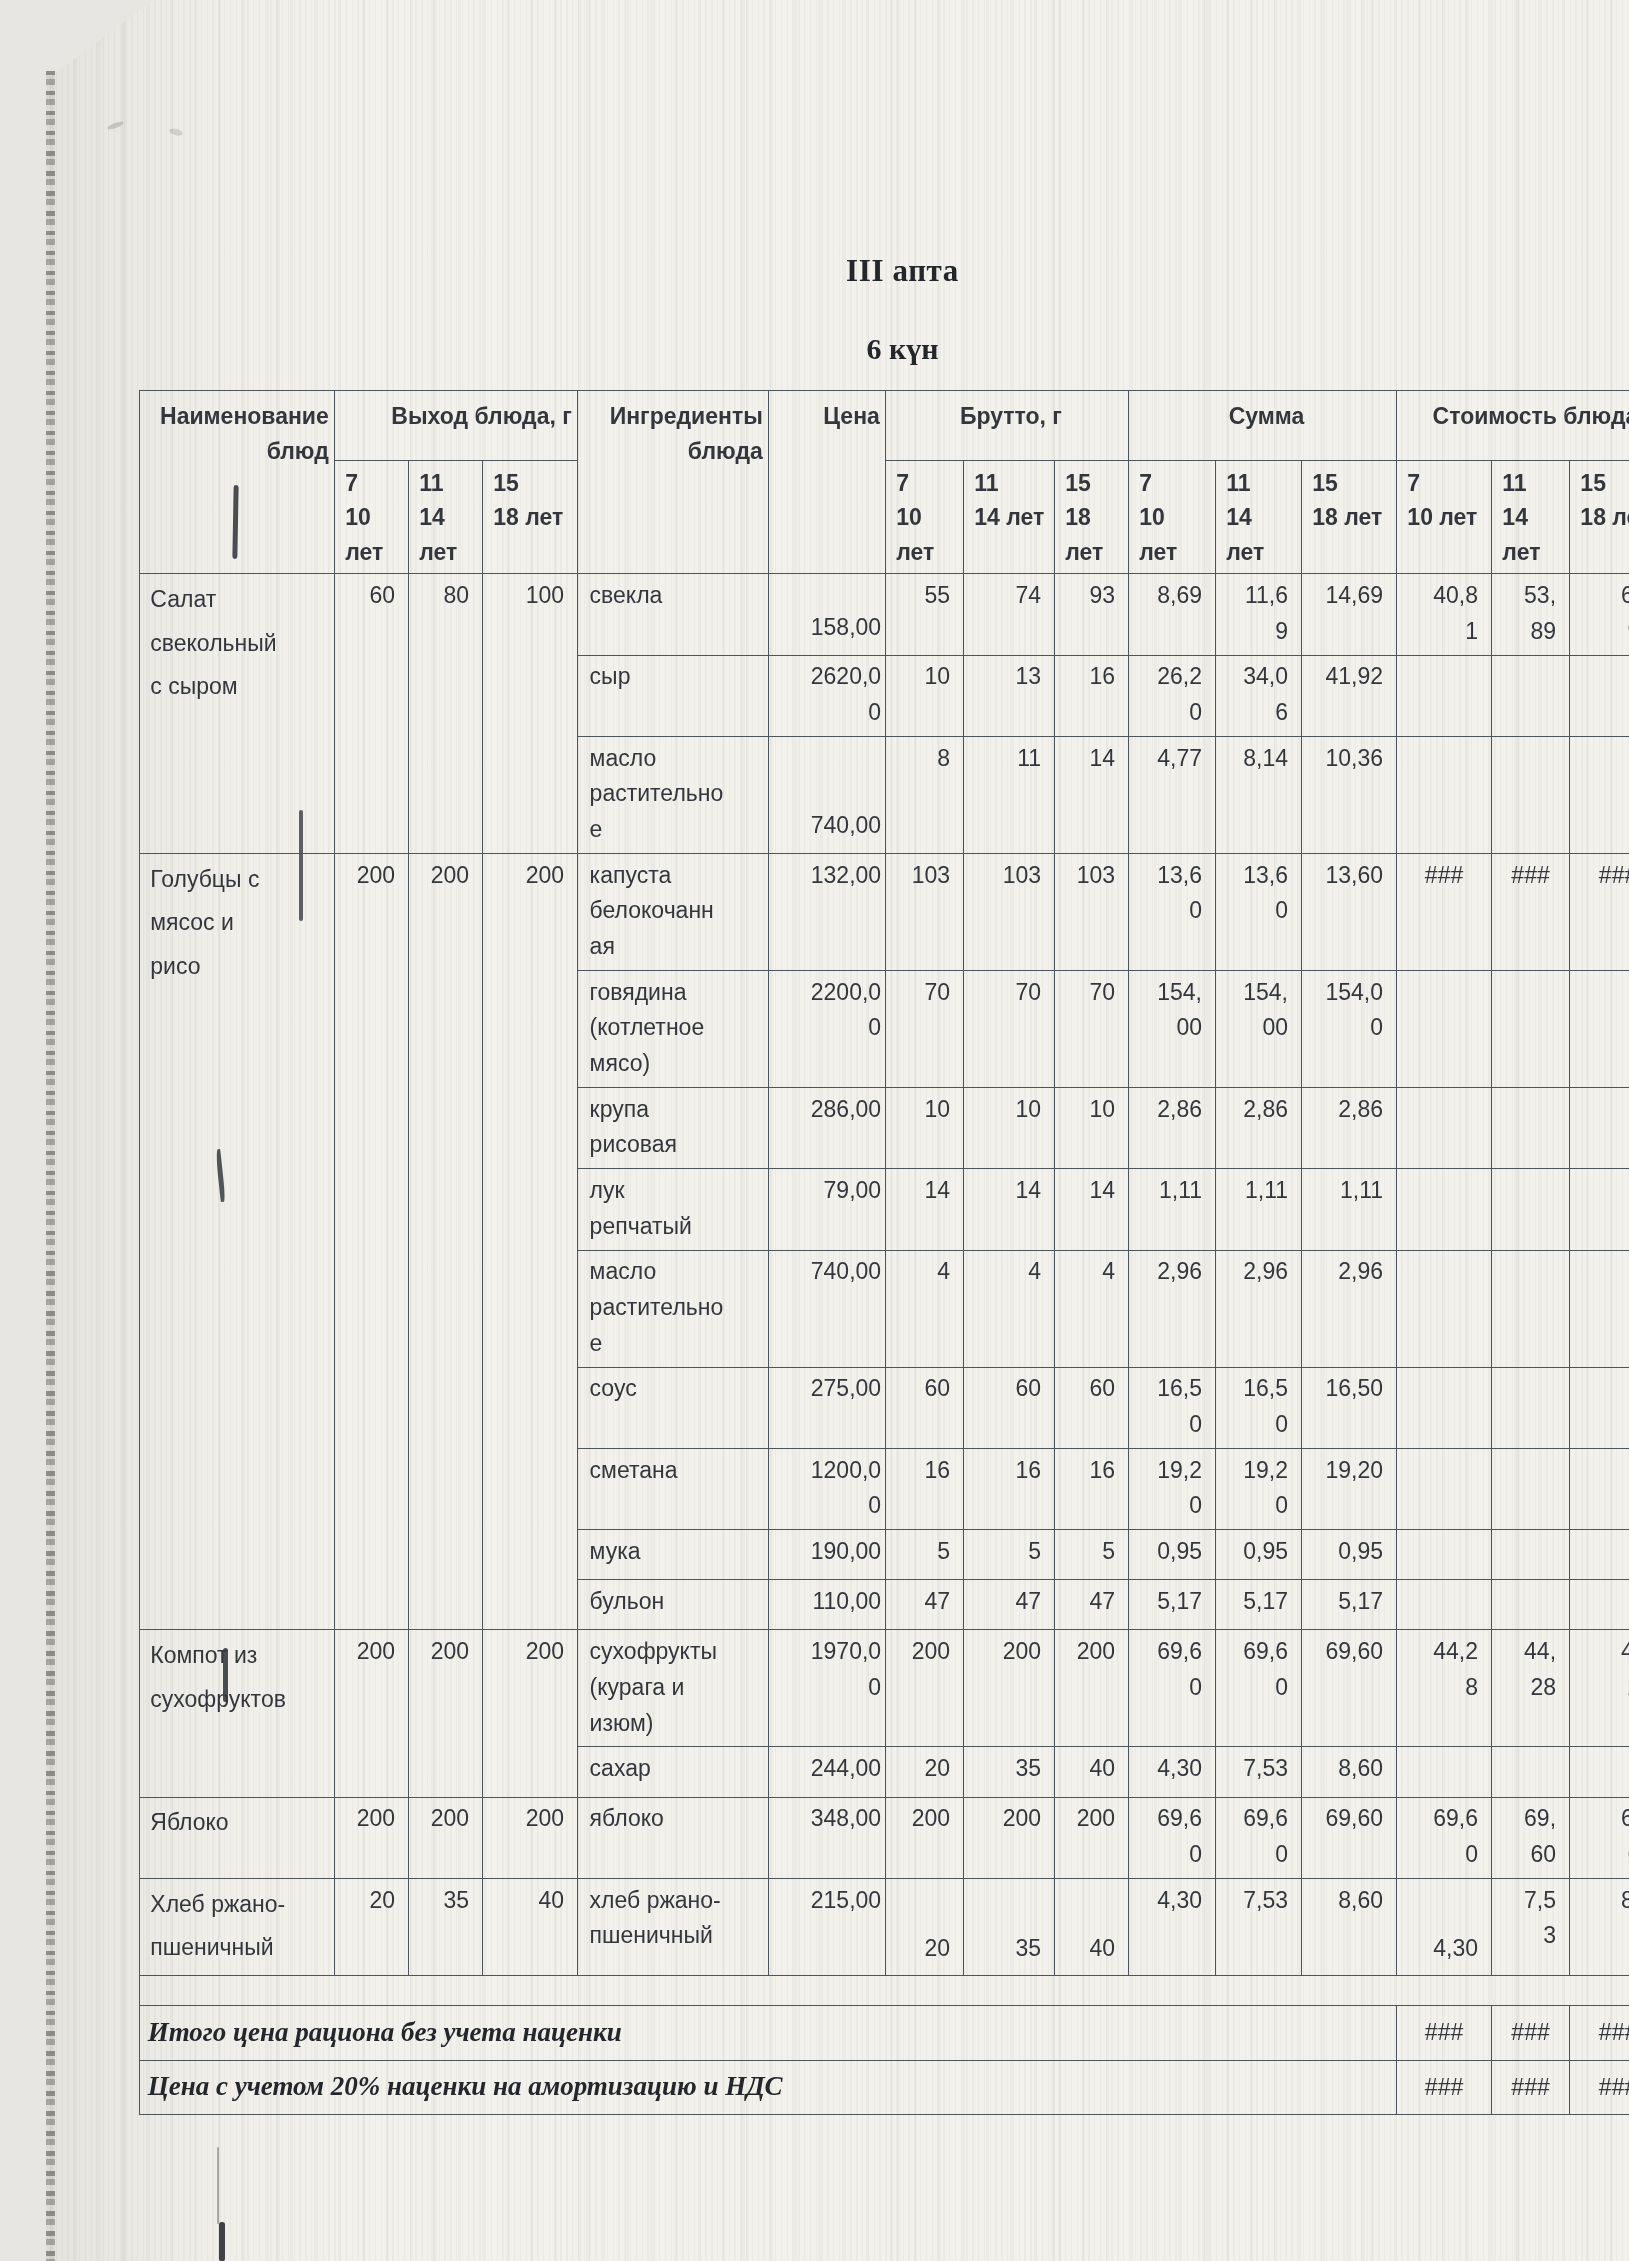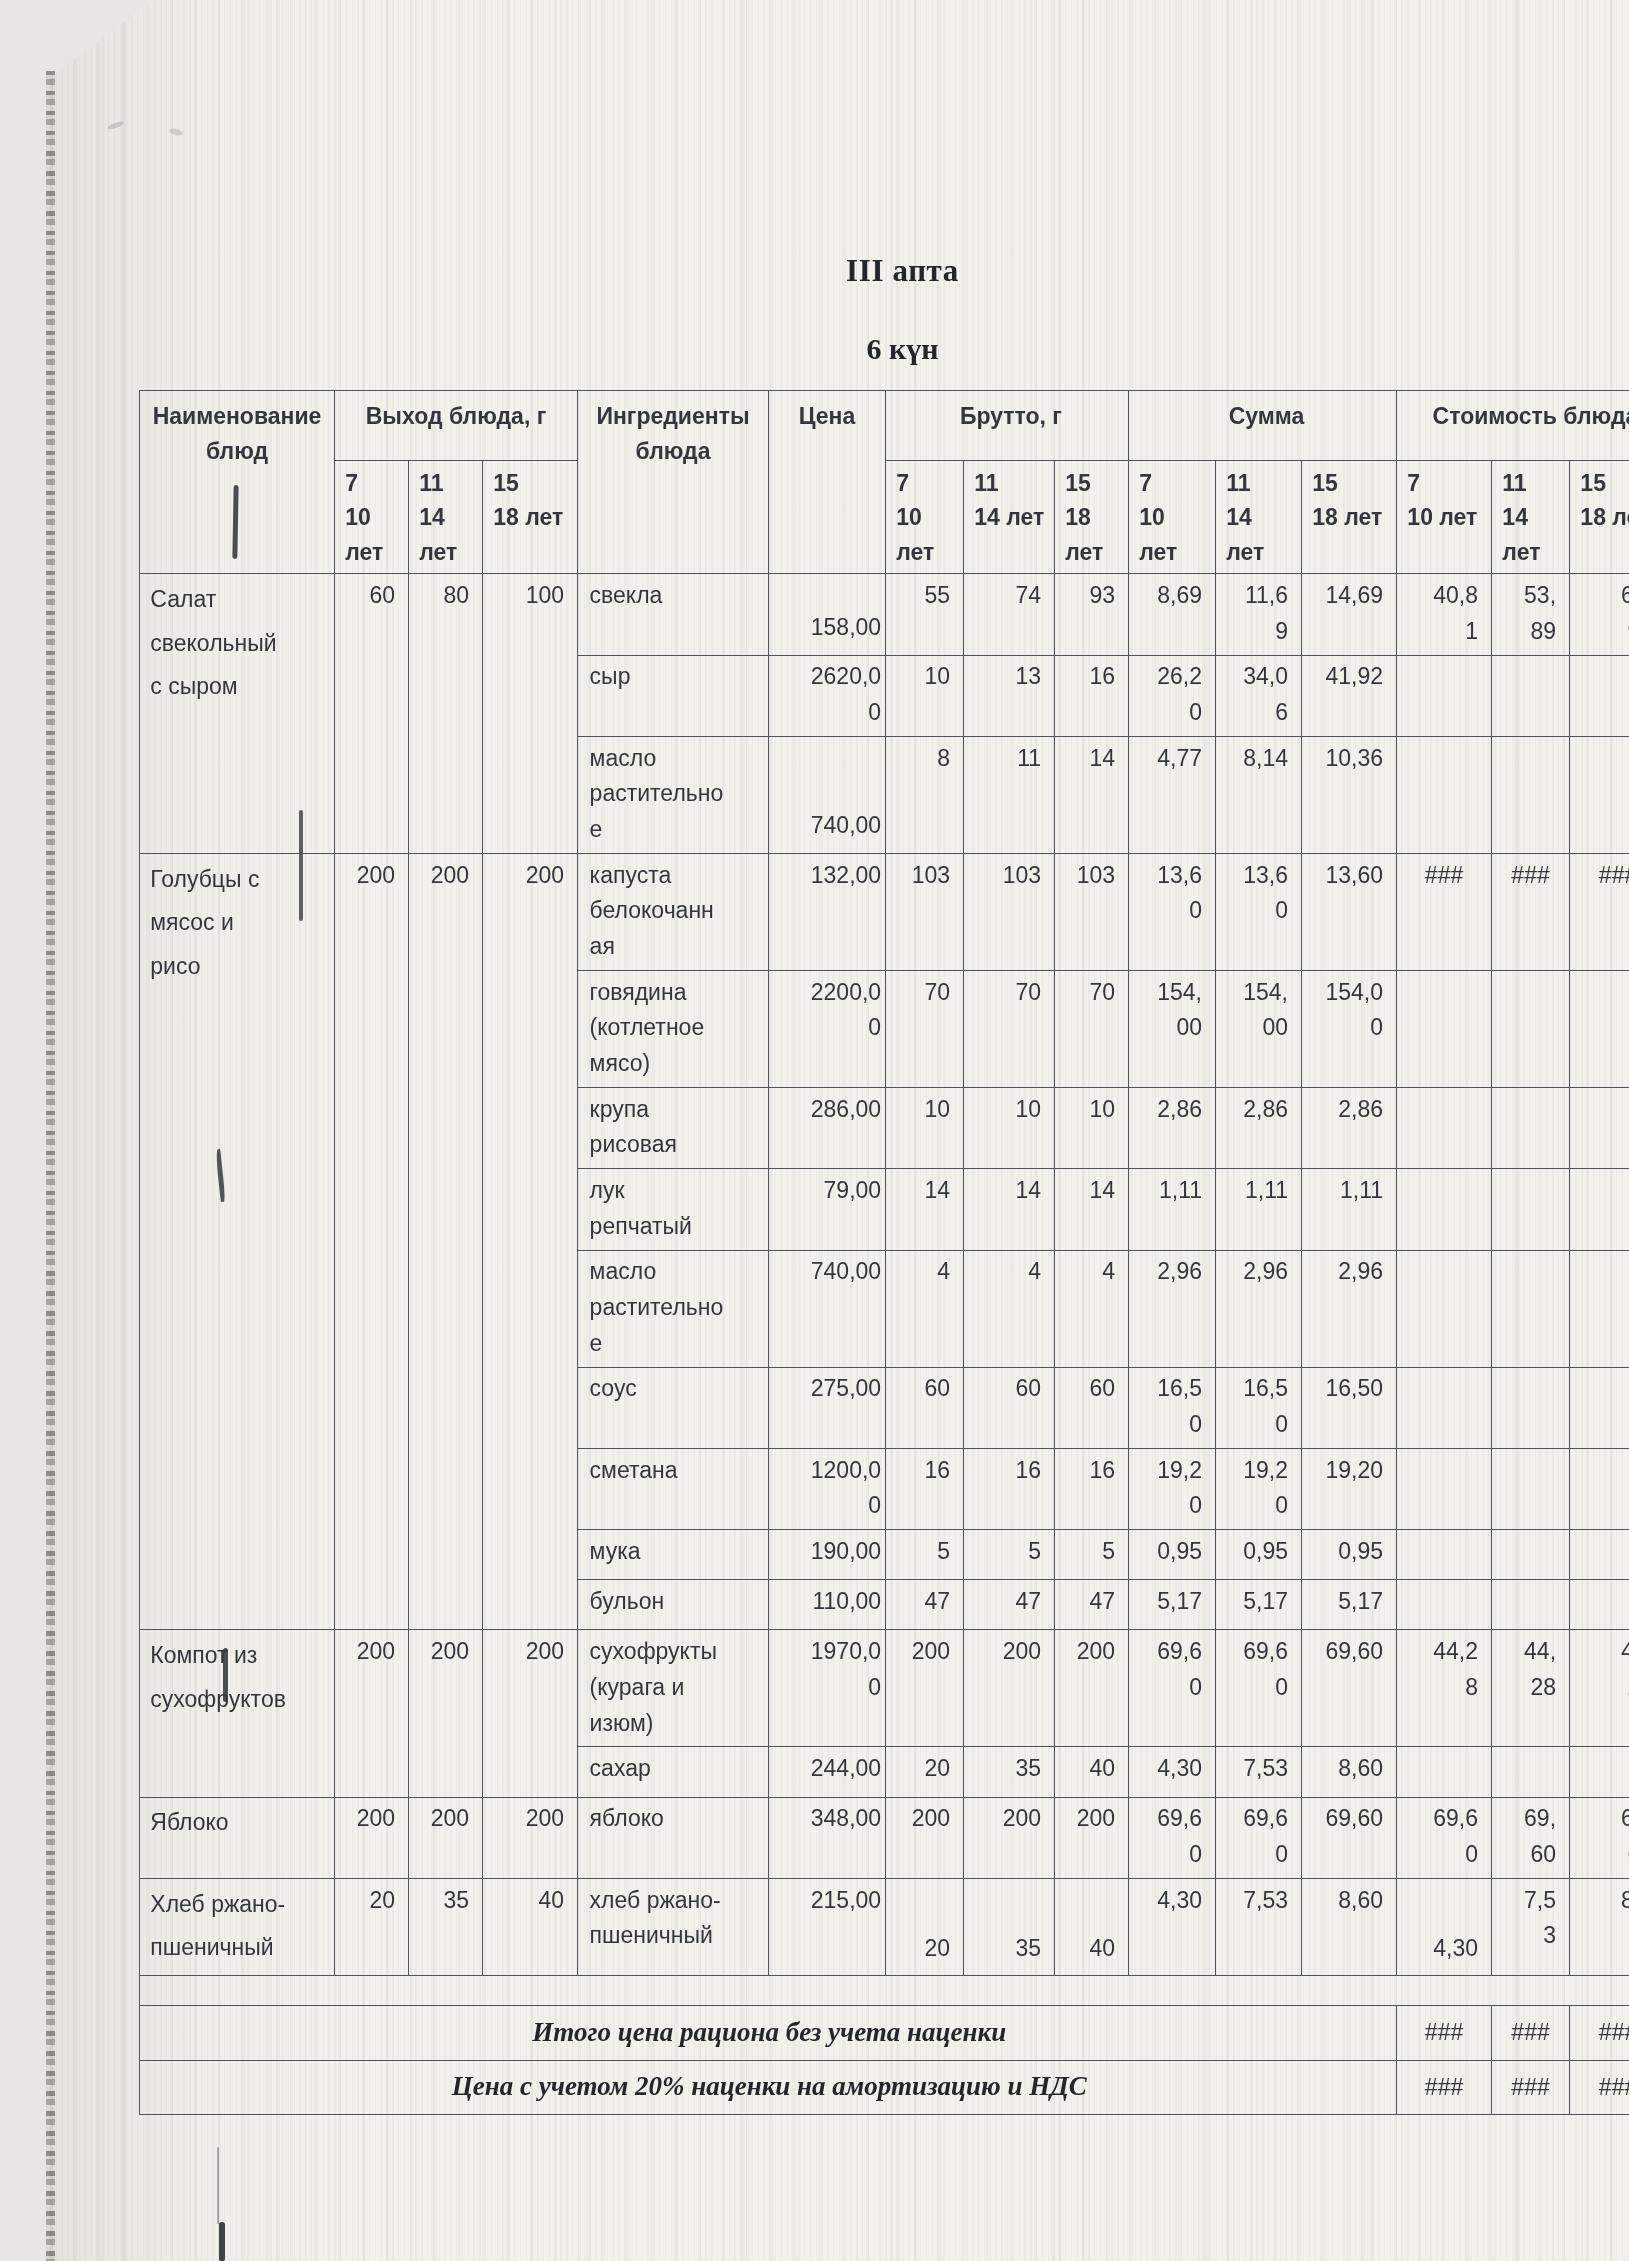--- a/index.html
+++ b/index.html
@@ -65,21 +65,21 @@
   }
   .menu th,.menu td{
     border:1.3px solid var(--border);
     vertical-align:top;
     font-size:23px;
     line-height:1.55;
     white-space:pre-line;
     overflow:hidden;
   }
   .menu th{
-    font-weight:bold;text-align:center;
+    font-weight:bold;text-align:right;
     padding:7.7px 5.2px 3.9px 5.2px;
   }
   tr.hr1 th{height:57px;vertical-align:top;}
   th.th-left{text-align:center;padding-left:13px;}
   tr.hr2 th{
     height:95px;text-align:left;
     padding:5.2px 2.6px 3.9px 10.3px;line-height:1.5;
   }
   td.name-cell{
     text-align:left;padding:3.9px 5.2px 5.2px 10.3px;line-height:1.9;
@@ -97,21 +97,21 @@
     text-align:center;padding:3.9px 2.6px 5.2px 2.6px;
   }
   td.vbottom{vertical-align:bottom;padding-bottom:9px;}
   tr.one-line td{height:40px;}
   tr.spacer-row td{height:27px;border-right:none;}
   tr.footer-row td{vertical-align:middle;}
   td.flabel{
     font-family:"Liberation Serif",serif;
     font-style:italic;font-weight:bold;
     font-size:27px;color:#23262b;
-    text-align:center;padding:5.2px 5.2px 6.4px 7.7px;
+    text-align:left;padding:5.2px 5.2px 6.4px 7.7px;
     white-space:normal;height:36px;
   }
   td.fhash{text-align:center;font-size:23px;padding:3.9px 2.6px;}
 </style>
 </head>
 <body>
 
 <div class="page">
   <div class="paper"></div>
   <div class="corner-cut"></div>

